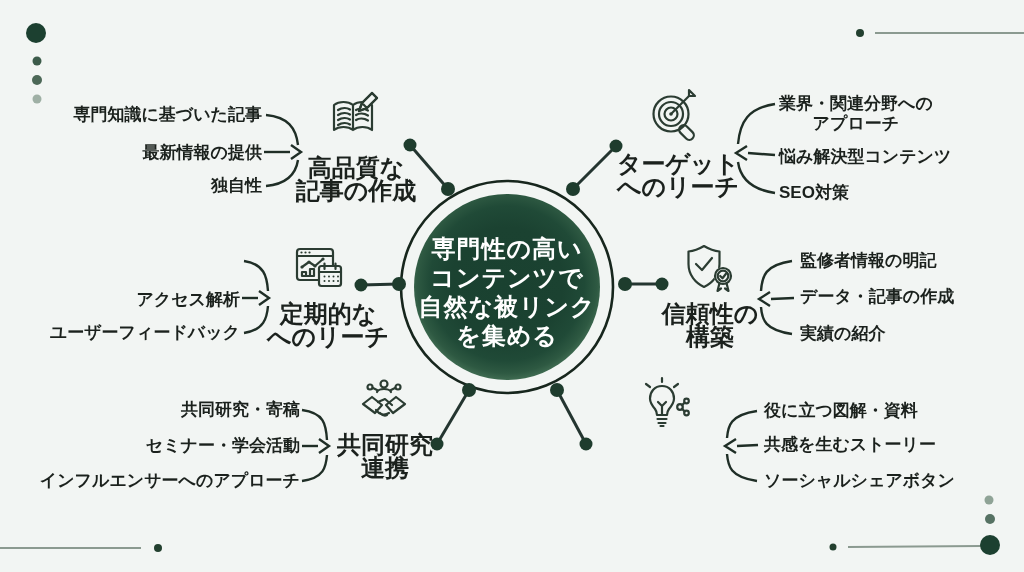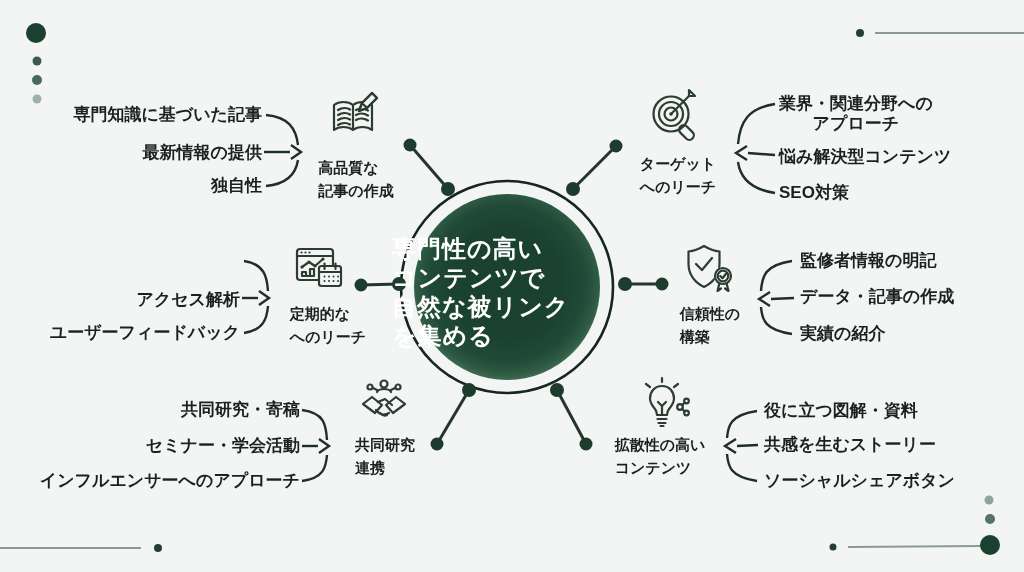--- a/index.html
+++ b/index.html
@@ -5,28 +5,28 @@
   html,body{margin:0;padding:0;background:#e8ebe8;}
   .stage{
     position:relative;width:1024px;height:572px;overflow:hidden;
     background:#f2f5f3;
     font-family:"Liberation Sans","DejaVu Sans",sans-serif;
     color:#1b211d;
   }
   .layer{position:absolute;left:0;top:0;width:1024px;height:572px;pointer-events:none;}
   .center-text{
     position:absolute;left:507px;top:234px;transform:translateX(-50%);
-    width:230px;text-align:left;white-space:pre-line;
+    width:230px;text-align:center;white-space:pre-line;
     font-size:24px;line-height:29px;font-weight:800;color:#ffffff;
     letter-spacing:1px;
   }
   .branch-label{
     position:absolute;transform:translateX(-50%);
-    text-align:left;white-space:pre-line;
-    font-size:15px;line-height:23px;font-weight:800;color:#1b211d;
+    text-align:center;white-space:pre-line;
+    font-size:24px;line-height:23px;font-weight:800;color:#1b211d;
   }
   .item{
     position:absolute;font-size:17px;line-height:20px;font-weight:700;
     color:#1b211d;white-space:pre-line;
   }
   .item.left-side{text-align:left;}
   .item.right-side{text-align:center;}
   .bicon{position:absolute;width:54px;height:54px;}
   .bicon path,.bicon rect,.bicon circle,.bicon line{
     fill:none;stroke:#2b3c32;stroke-width:2.2;
@@ -235,19 +235,17 @@
   <svg class="bicon" style="left:636px;top:376px" viewBox="0 0 54 54">
     <path d="M10 8 L14 11 M26 2 L26 6 M42 8 L38 11"></path>
     <path d="M26 10 C18.5 10 14 16 14 22.5 C14 27 16.5 30 19 33 C20.5 35 21 36.5 21 39 L31 39 C31 36.5 31.5 35 33 33 C35.5 30 38 27 38 22.5 C38 16 33.5 10 26 10 Z"></path>
     <path d="M22 26 L26 30 L30 26 M26 30 L26 39"></path>
     <path d="M21.5 43 H30.5 M22.5 47 H29.5 M24.5 50 H27.5"></path>
     <circle cx="44" cy="31" r="2.8"></circle>
     <circle cx="50.5" cy="25" r="2.3"></circle>
     <circle cx="50.5" cy="37" r="2.3"></circle>
     <path d="M46 29.2 L48.6 26.6 M46 32.8 L48.6 35.4"></path>
   </svg>
-  <div class="branch-label" style="left:660px;top:433px">拡散性の高い
-コンテンツ</div>
   <div class="item right-side" style="left:764px;top:401px">役に立つ図解・資料</div>
   <div class="item right-side" style="left:764px;top:435px">共感を生むストーリー</div>
   <div class="item right-side" style="left:764px;top:471px">ソーシャルシェアボタン</div>
 
 </div>
 
 </body></html>

